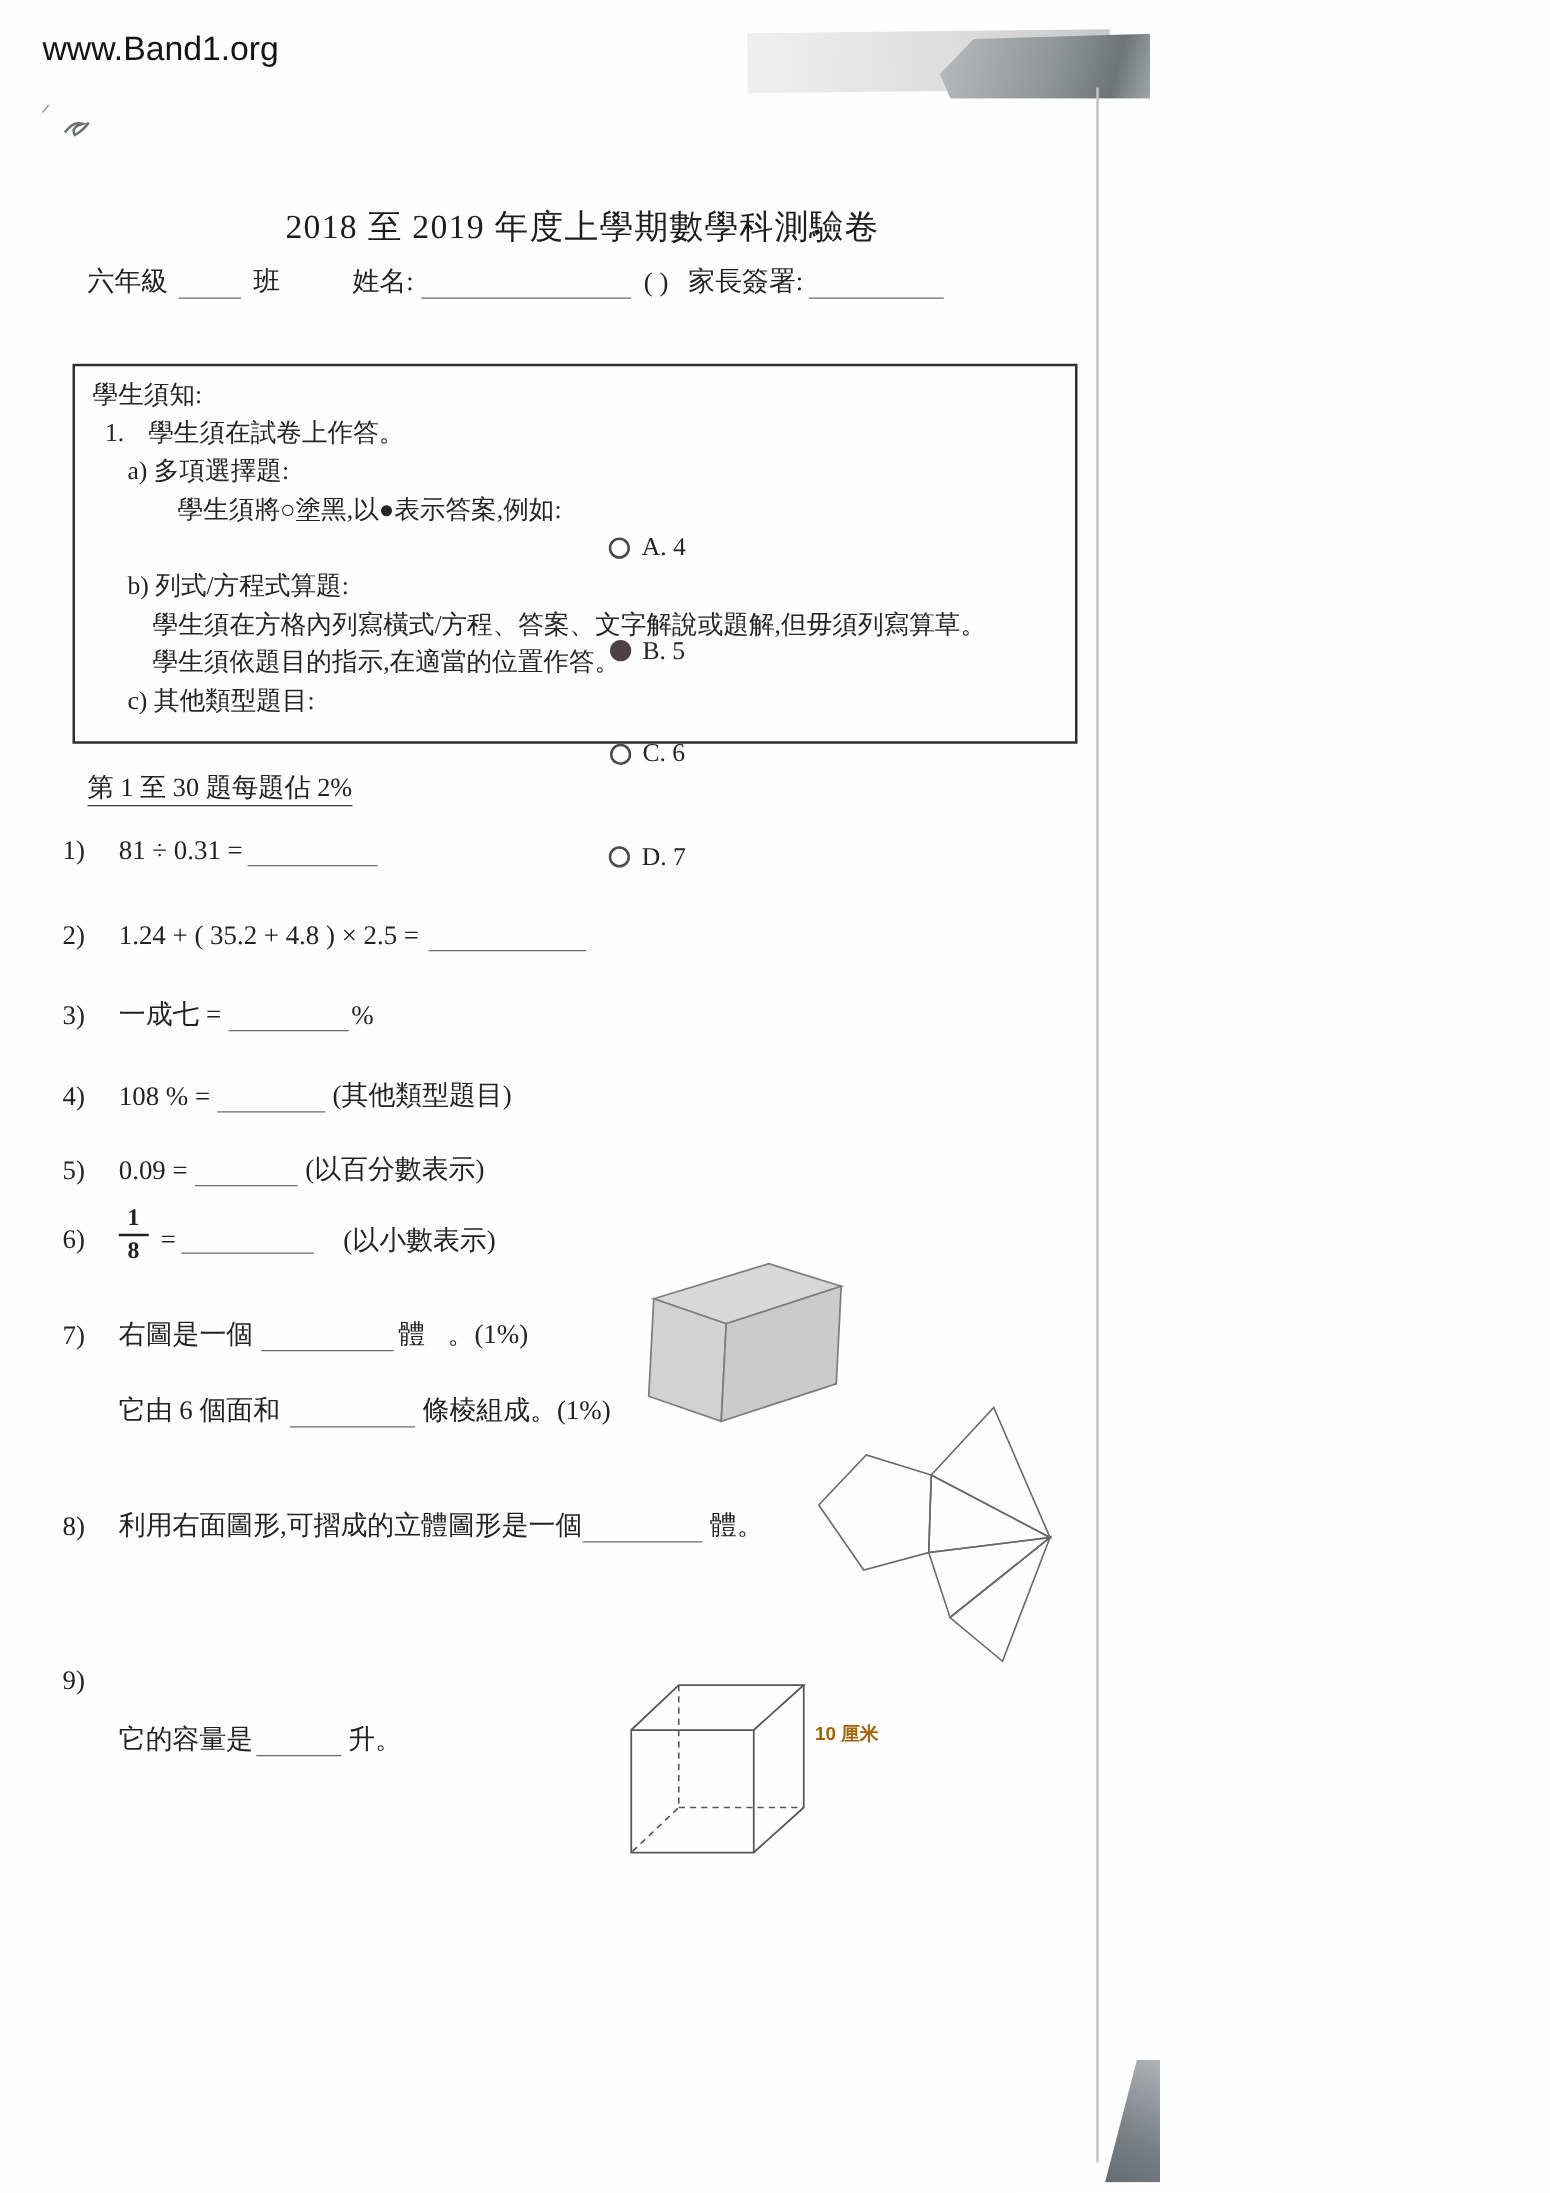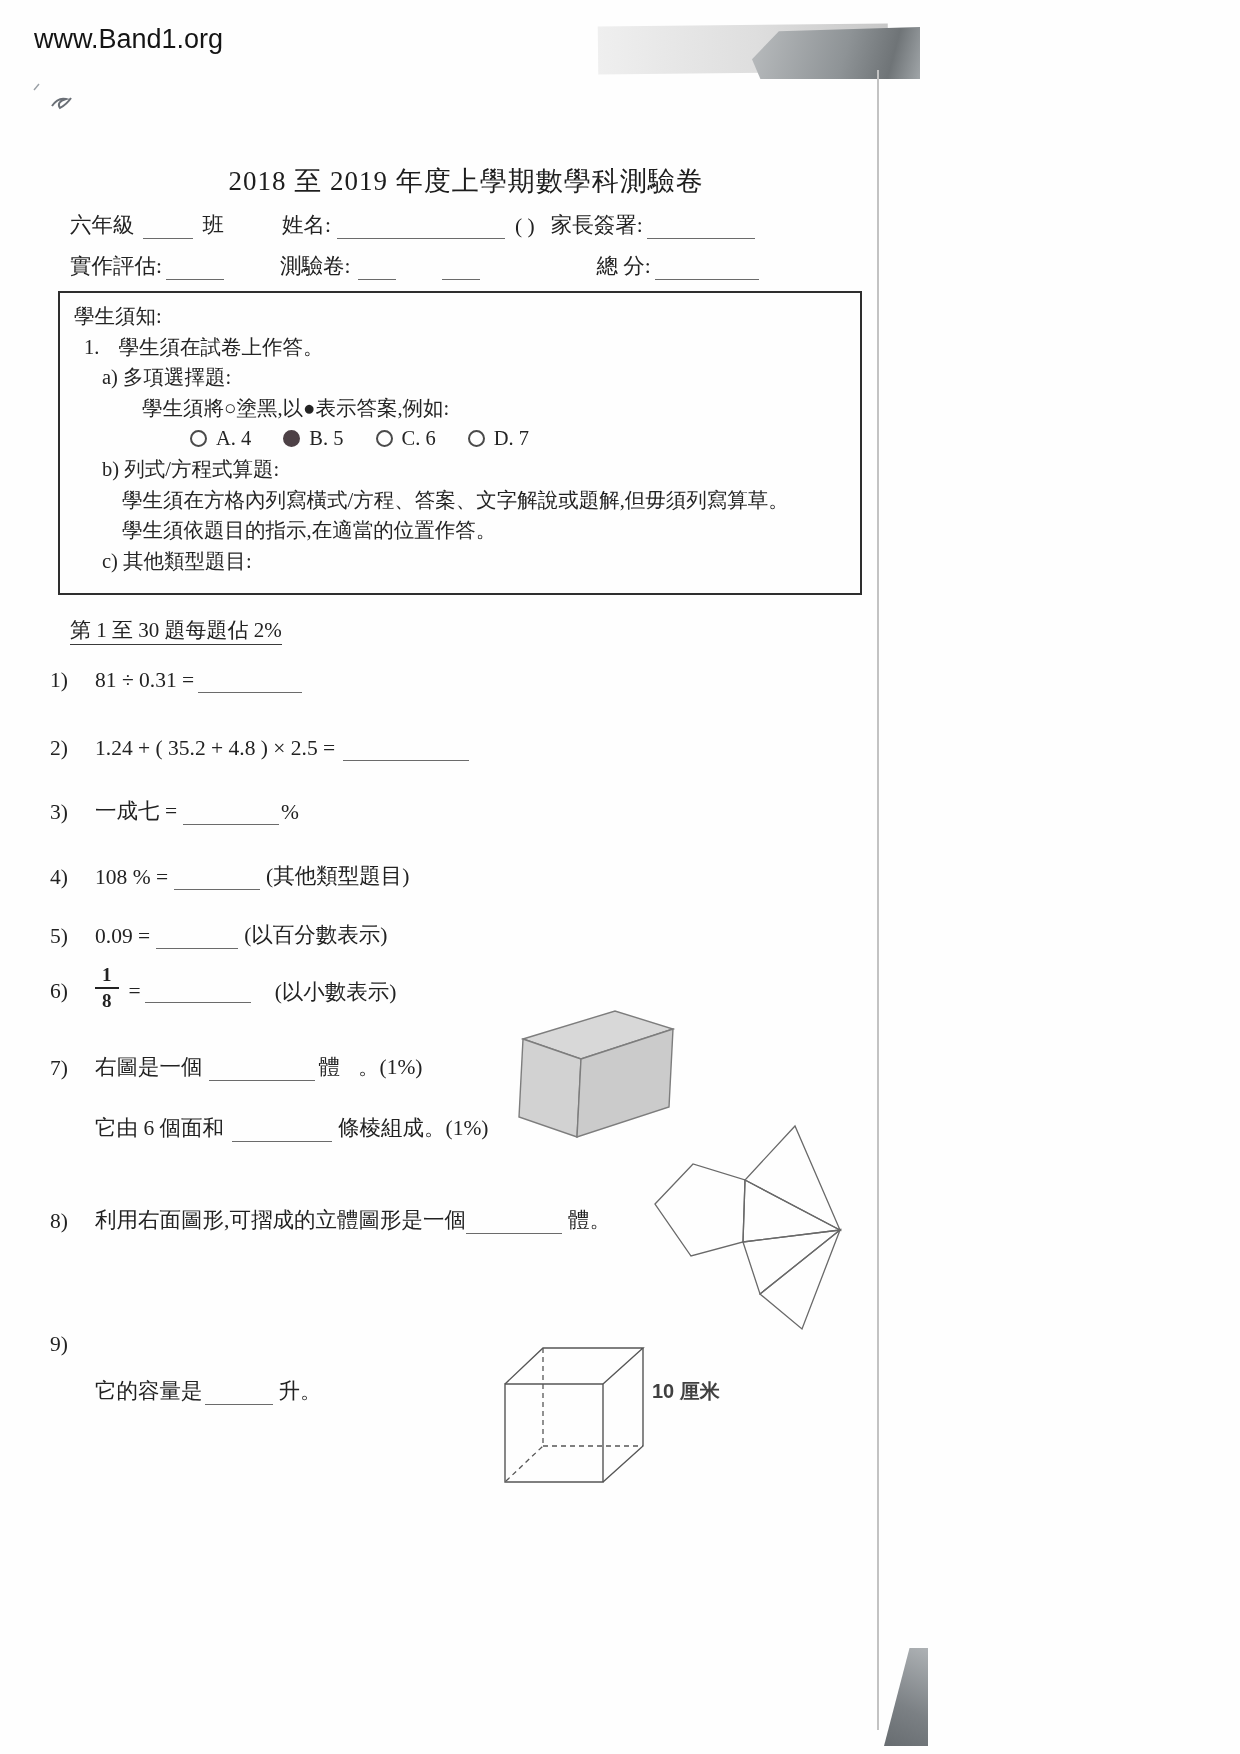--- a/index.html
+++ b/index.html
@@ -22,38 +22,38 @@
     clip-path:polygon(58% 0, 100% 0, 100% 100%, 0 100%); }
   .pen-mark { left:30px; top:80px; }
 
   .title { left:60px; top:163px; width:812px; text-align:center; font-size:27px; letter-spacing:1px; color:#1d1d1d; }
 
   .hline { left:70px; width:800px; display:flex; align-items:flex-end; font-size:21.5px; white-space:nowrap; }
   .blank { display:inline-block; border-bottom:1.5px solid #6b6b6b; height:1.05em; vertical-align:baseline; }
 
   .inst-box { left:58px; top:291px; width:804px; height:304px; border:2px solid #2e2e2e; padding:8px 14px; font-size:20.5px; line-height:30.5px; color:#242424; }
   .inst-line { white-space:nowrap; }
-  .opt-row { display:flex; align-items:center; gap:32px; padding-left:116px; height:31px; }
+  .opt-row { display:flex; align-items:center; gap:52px; padding-left:116px; height:31px;flex-direction:column; }
   .opt { display:inline-flex; align-items:center; gap:9px; }
   .circle { width:17px; height:17px; border:2px solid #4a4a4a; border-radius:50%; display:inline-block; background:transparent; }
   .circle.filled { background:#4d4146; border-color:#4d4146; }
 
   .section-head { left:70px; top:616px; font-size:21px; }
   .section-head span { border-bottom:1.5px solid #3a3a3a; padding-bottom:2px; }
 
   .q { left:50px; width:840px; font-size:21.5px; white-space:nowrap; display:flex; align-items:flex-end; }
   .qnum { display:inline-block; width:45px; flex:0 0 45px; }
   .note { margin-left:6px; }
 
   .frac { display:inline-flex; flex-direction:column; align-items:center; font-weight:bold; font-size:19px; line-height:1.15; vertical-align:middle; margin-right:10px; transform:translateY(-4px); }
   .fnum { border-bottom:2px solid #222; padding:0 7px 1px; }
   .fden { padding-top:1px; }
 
   .fig { position:absolute; }
-  .cube-label { left:652px; top:1378px; font-family:"Liberation Sans","DejaVu Sans",sans-serif; font-weight:bold; font-size:20px; color:#404040; }
+  .cube-label { left:652px; top:1378px; font-family:"Liberation Sans","DejaVu Sans",sans-serif; font-weight:bold; font-size:15px; color:#a16207; }
 </style>
 </head>
 <body>
 
 <div class="page">
 
   <div class="abs watermark">www.Band1.org</div>
   <div class="abs scan-band-1"></div>
   <div class="abs scan-band-2"></div>
   <div class="abs scan-edge-line"></div>
@@ -69,29 +69,20 @@
     <span>六年級</span>
     <span class="blank" style="width:50px; margin-left:8px;"></span>
     <span style="margin-left:10px;">班</span>
     <span style="margin-left:58px;">姓名:</span>
     <span class="blank" style="width:168px; margin-left:6px;"></span>
     <span style="margin-left:10px;">(   )</span>
     <span style="margin-left:16px;">家長簽署:</span>
     <span class="blank" style="width:108px; margin-left:4px;"></span>
   </div>
 
-  <div class="abs hline" style="top:251px;">
-    <span>實作評估:</span>
-    <span class="blank" style="width:58px; margin-left:4px;"></span>
-    <span style="margin-left:56px;">測驗卷:</span>
-    <span class="blank" style="width:38px; margin-left:8px;"></span>
-    <span class="blank" style="width:38px; margin-left:46px;"></span>
-    <span style="margin-left:116px;">總      分:</span>
-    <span class="blank" style="width:104px; margin-left:4px;"></span>
-  </div>
 
   <div class="abs inst-box">
     <div class="inst-line">學生須知:</div>
     <div class="inst-line" style="padding-left:10px;">
       <span>1.</span>
       <span style="margin-left:14px;">學生須在試卷上作答。</span>
     </div>
     <div class="inst-line" style="padding-left:28px;">a) 多項選擇題:</div>
     <div class="inst-line" style="padding-left:68px;">學生須將○塗黑,以●表示答案,例如:</div>
     <div class="opt-row">

